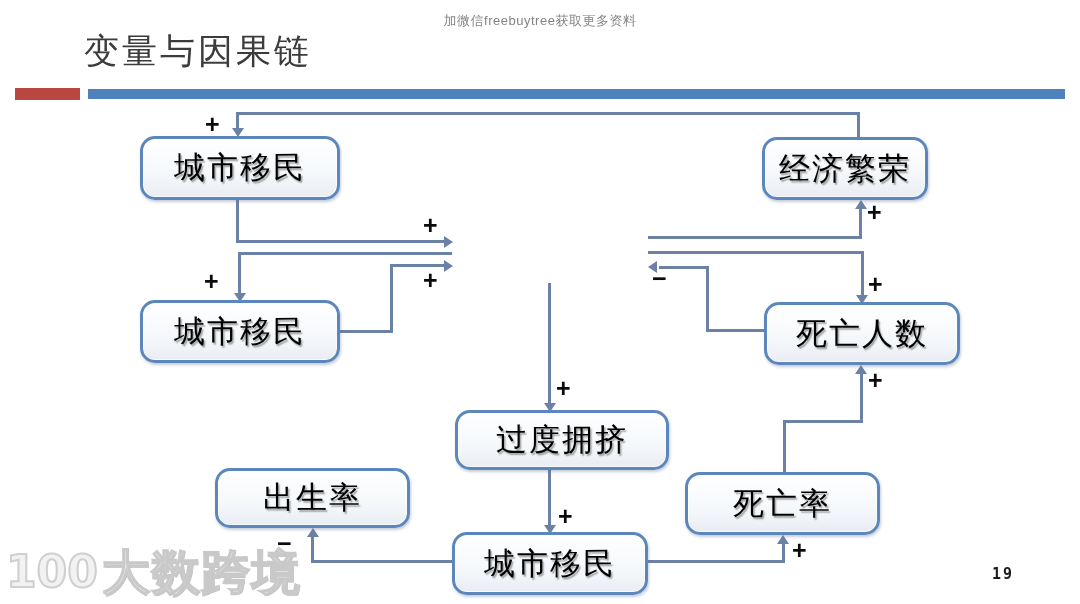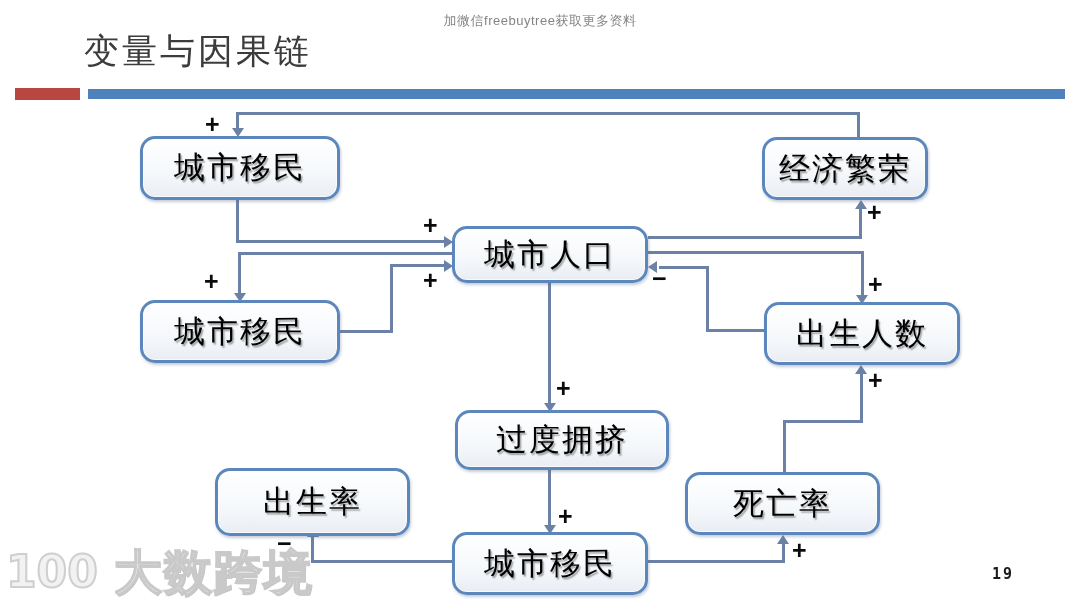--- a/index.html
+++ b/index.html
@@ -37,21 +37,21 @@
   .ah{position:absolute;width:0;height:0;}
   .ah-down{border-left:6px solid transparent;border-right:6px solid transparent;border-top:9px solid #6b82a6;}
   .ah-up{border-left:6px solid transparent;border-right:6px solid transparent;border-bottom:9px solid #6b82a6;}
   .ah-right{border-top:6px solid transparent;border-bottom:6px solid transparent;border-left:9px solid #6b82a6;}
   .ah-left{border-top:6px solid transparent;border-bottom:6px solid transparent;border-right:9px solid #6b82a6;}
   .sign{
     position:absolute;font-family:"Liberation Sans",sans-serif;
     font-size:25px;font-weight:700;color:#0b0b0b;line-height:1;
   }
   
-  .logo{position:absolute;left:6px;top:548px;display:flex;align-items:center;gap:16px;z-index:3;}
+  .logo{position:absolute;left:6px;top:548px;display:flex;align-items:center;gap:4px;z-index:3;}
   .logo-mark{
     font-family:"DejaVu Sans",sans-serif;font-weight:800;font-size:44px;
     color:rgba(246,246,246,.9);-webkit-text-stroke:2px #cfcfcf;
     text-shadow:0 0 1px #c9c9c9;line-height:1;
   }
   .logo-text{
     font-family:"DejaVu Sans",sans-serif;font-weight:800;font-size:48px;
     color:rgba(242,242,242,.92);-webkit-text-stroke:1.5px #c9c9c9;
     text-shadow:1px 1px 0 #bfbfbf;letter-spacing:2px;line-height:1;
   }
@@ -127,33 +127,30 @@
       <div class="ah ah-up" style="left: 855px; top: 365px;"></div>
       <span class="sign" style="left: 868px; top: 368px;">+</span>
     </div>
 
   <div class="node" style="left:140px;top:136px;width:200px;height:64px">
     <span>城市移民</span>
   </div>
   <div class="node" style="left:762px;top:137px;width:166px;height:63px">
     <span>经济繁荣</span>
   </div>
-  <div class="node" style="left:452px;top:226px;width:196px;height:57px">
-    <span>城市人口</span>
-  </div>
   <div class="node" style="left:140px;top:300px;width:200px;height:63px">
     <span>城市移民</span>
   </div>
   <div class="node" style="left:764px;top:302px;width:196px;height:63px">
-    <span>出生人数</span>
+    <span>死亡人数</span>
   </div>
   <div class="node" style="left:455px;top:410px;width:214px;height:60px">
     <span>过度拥挤</span>
   </div>
-  <div class="node" style="left:215px;top:468px;width:195px;height:68px">
+  <div class="node" style="left:215px;top:468px;width:195px;height:60px">
     <span>出生率</span>
   </div>
   <div class="node" style="left:685px;top:472px;width:195px;height:63px">
     <span>死亡率</span>
   </div>
   <div class="node" style="left:452px;top:532px;width:196px;height:63px">
     <span>城市移民</span>
   </div>
 
   <div class="logo">

